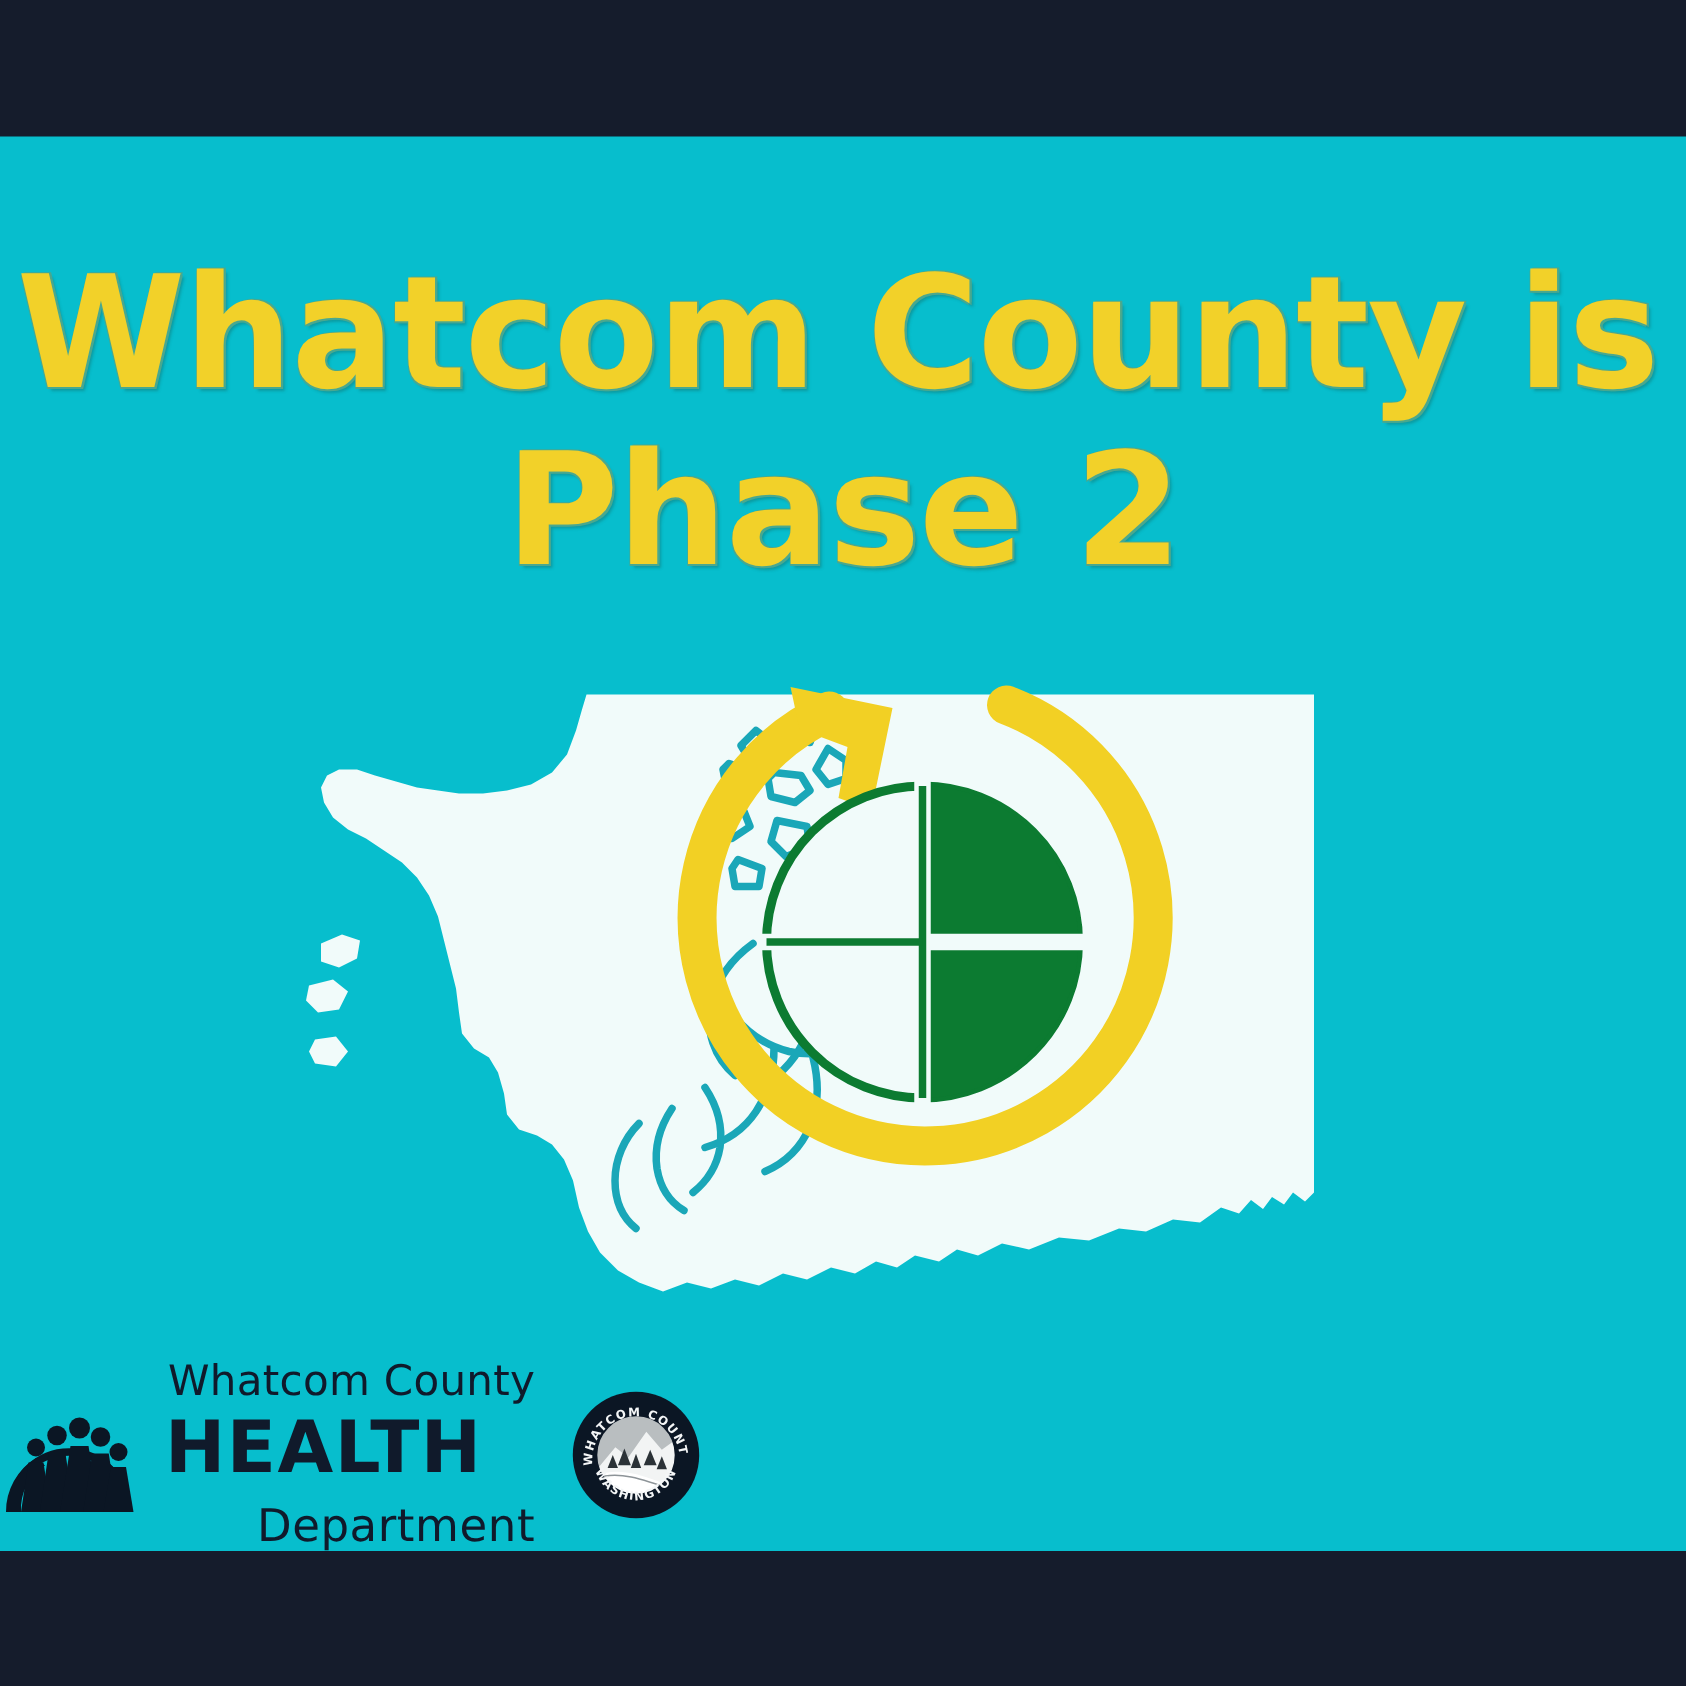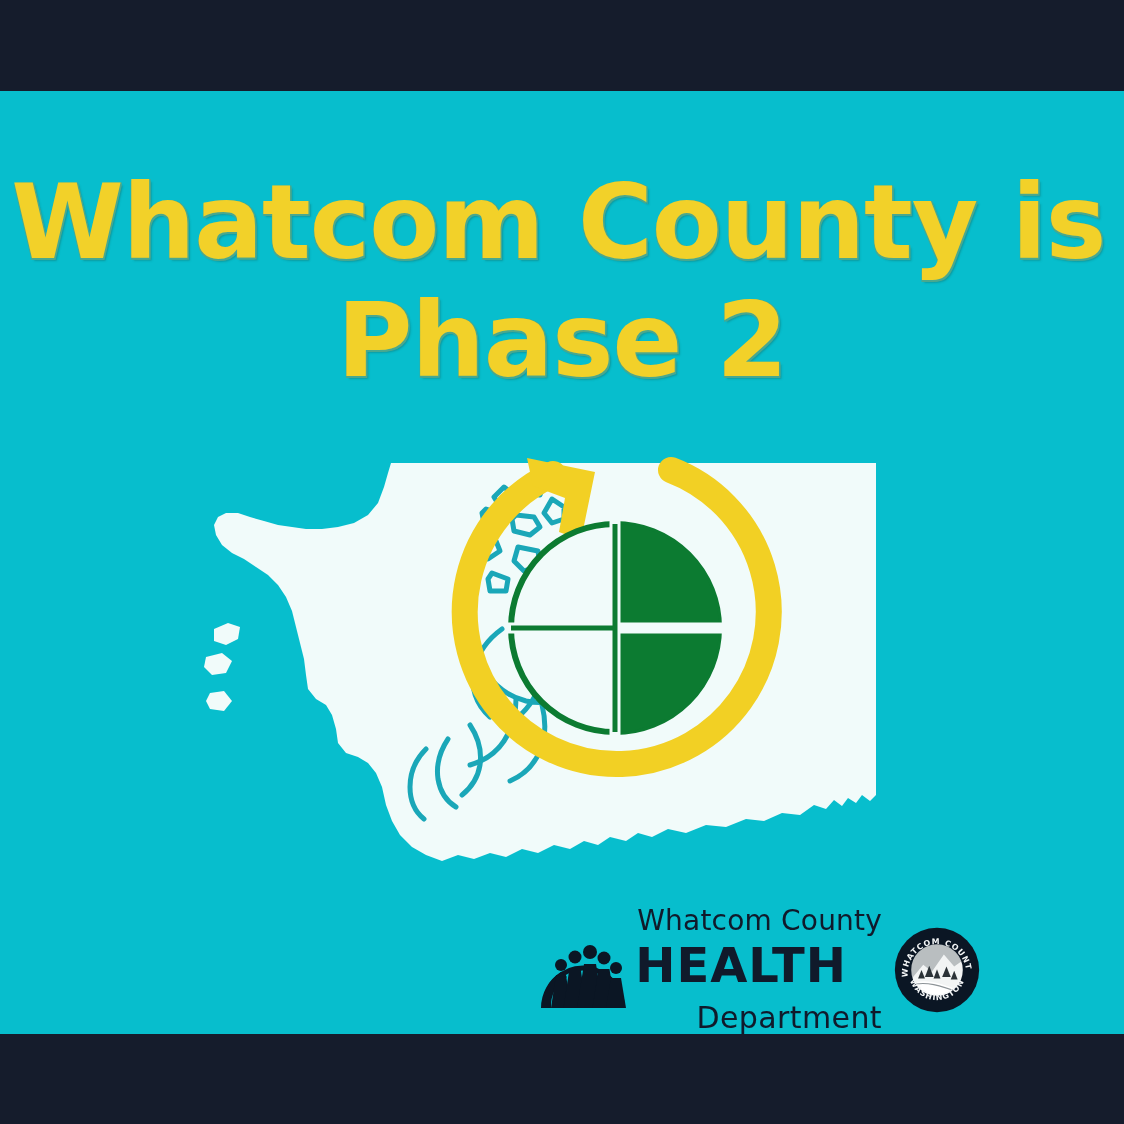--- a/index.html
+++ b/index.html
@@ -90,22 +90,22 @@
 
   
   #footer-logo {
     position: absolute;
     left: 0;
     top: 826px;
     width: 980px;
     height: 105px;
     display: flex;
     align-items: center;
-    justify-content: flex-end;
-    gap: 6px;
+    justify-content: flex-start;
+    gap: 18px;
   }
   #people-mark { width: 92px; height: 84px; flex: 0 0 auto; }
   #dept-wordmark {
     flex: 0 0 auto;
     display: flex;
     flex-direction: column;
     align-items: stretch;
     color: #101a2b;
     line-height: 1;
   }

